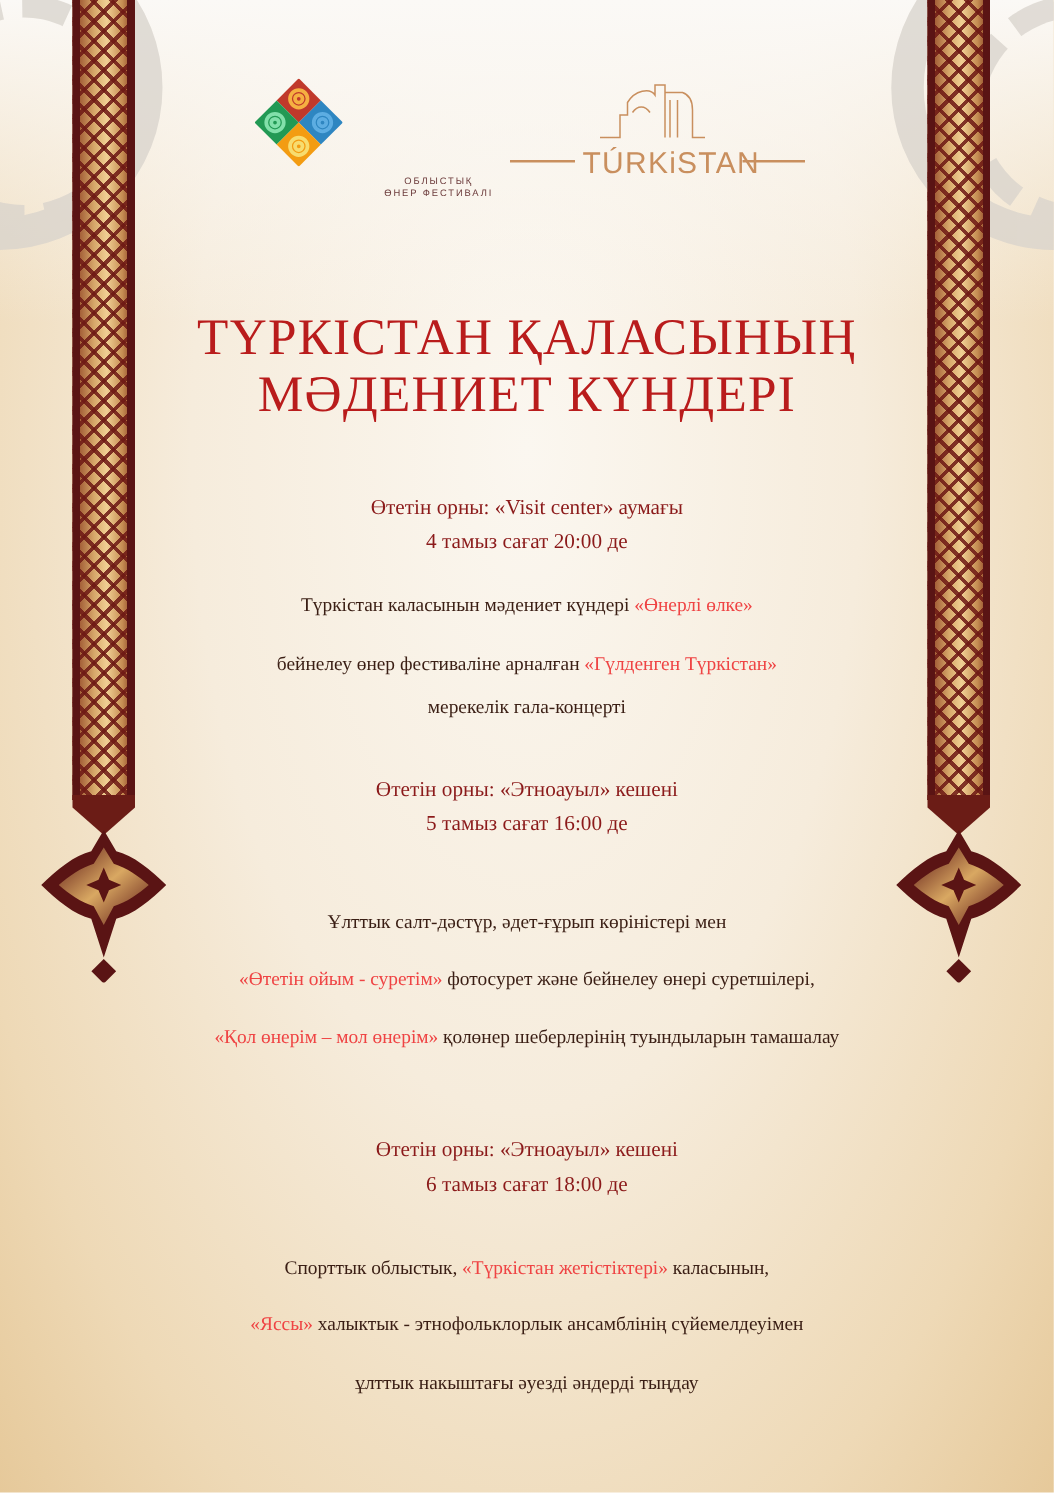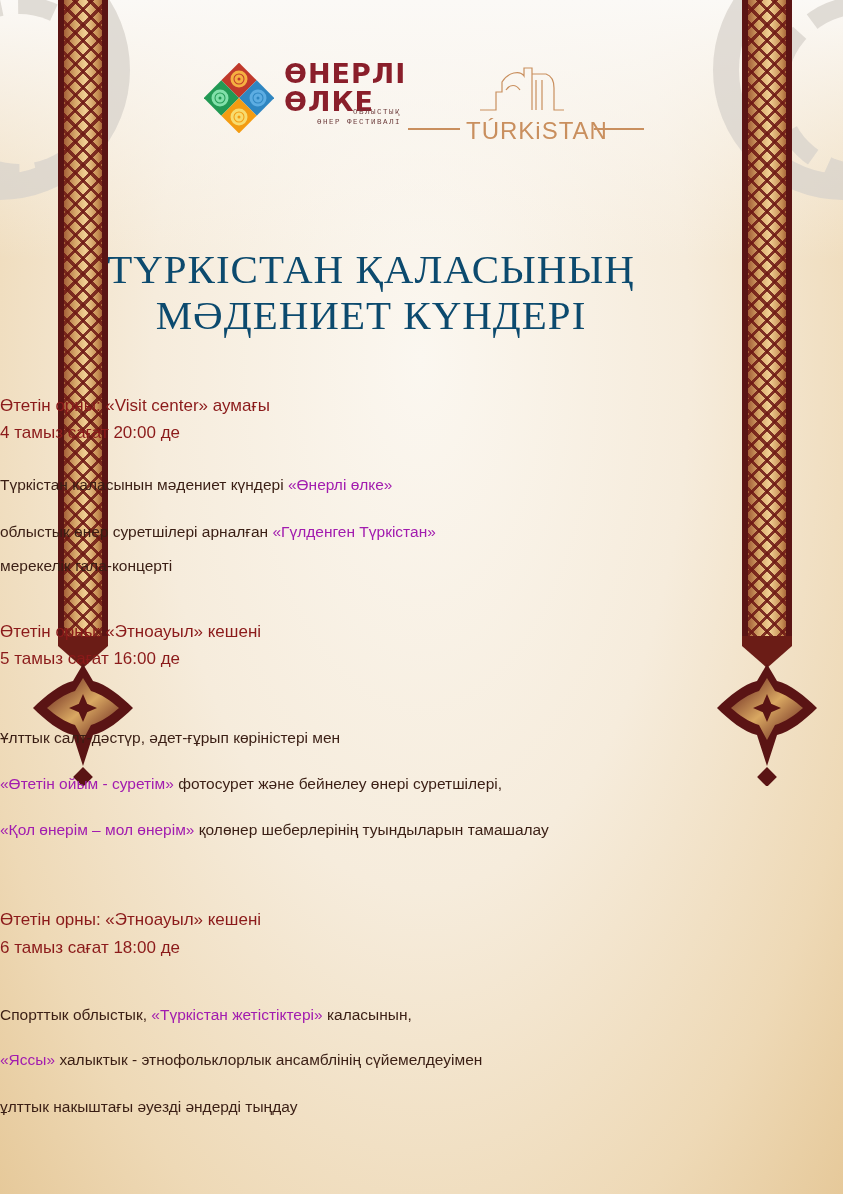--- a/index.html
+++ b/index.html
@@ -44,46 +44,46 @@
   .pendant-right { left: 715px; }
 
   
   .logo1 { position: absolute; left: 198px; top: 57px; width: 200px; height: 90px; }
   .logo1 .diamond { position: absolute; left: 6px; top: 6px; width: 70px; height: 70px; }
   .logo1 .name {
     position: absolute; left: 86px; top: 3px; font-family: "DejaVu Sans", sans-serif;
     font-weight: bold; color: #8a1f2b; font-size: 27px; line-height: 28px; letter-spacing: 1px;
   }
   .logo1 .sub {
-    position: absolute; left: 103px; top: 50px; text-align: right; width: 100px;
-    font-family: Liberation Mono, monospace; font-size: 7.5px; color: #6b3a3a; line-height: 10px; letter-spacing: 1.5px;
+    position: absolute; left: 103px; top: 83px; text-align: center; width: 100px;
+    font-family: Liberation Sans, sans-serif; font-size: 7.5px; color: #6b3a3a; line-height: 10px; letter-spacing: 1.5px;
   }
   .logo2 { position: absolute; left: 408px; top: 62px; width: 240px; height: 80px; }
   .logo2 .word {
     position: absolute; left: 58px; top: 55px; font-family: Liberation Sans, sans-serif;
     color: #c98f5e; font-size: 24px; letter-spacing: 1px;
   }
   .logo2 .line { position: absolute; top: 66px; height: 1.5px; background: #c98f5e; }
 
   
   .title {
-    position: absolute; left: 0; width: 742px; text-align: center;
-    font-family: "Liberation Serif", serif; color: #0c4a6e; font-size: 41px; letter-spacing: 1px;
+    position: absolute; left: 0; width: 843px; text-align: center;
+    font-family: "Liberation Serif", serif; color: #b91c1c; font-size: 41px; letter-spacing: 1px;
   }
   .title-1 { top: 245px; }
   .title-2 { top: 291px; }
 
   .line {
-    position: absolute; left: 0; width: 843px; text-align: left;
-    font-family: Liberation Sans, sans-serif; font-size: 15.5px; line-height: 20px;
+    position: absolute; left: 0; width: 843px; text-align: center;
+    font-family: Liberation Serif, serif; font-size: 15.5px; line-height: 20px;
   }
   .red { color: #8b1a1a; }
   .dark { color: #3a1e14; }
   .heading { font-size: 17px; }
-  .hl { color: #a21caf; }
+  .hl { color: #ef4444; }
 </style>
 </head>
 <body>
 
 <div class="bg-top"></div>
 <div class="corner corner-left"></div>
 <div class="corner corner-right"></div>
 
 <div class="ribbon ribbon-left"></div>
 <div class="ribbon ribbon-right"></div>
@@ -129,24 +129,20 @@
       <circle cx="35" cy="16" r="7" stroke="#f5b041"></circle>
         <circle cx="35" cy="16" r="3" stroke="#f5b041"></circle>
       <circle cx="54" cy="35" r="7" stroke="#5dade2"></circle>
         <circle cx="54" cy="35" r="3" stroke="#5dade2"></circle>
       <circle cx="16" cy="35" r="7" stroke="#82e0aa"></circle>
         <circle cx="16" cy="35" r="3" stroke="#82e0aa"></circle>
       <circle cx="35" cy="54" r="7" stroke="#f7dc6f"></circle>
         <circle cx="35" cy="54" r="3" stroke="#f7dc6f"></circle>
     </g>
   </svg>
-  <div class="name">
-    <div>ӨНЕРЛІ</div>
-    <div>ӨЛКЕ</div>
-  </div>
   <div class="sub">
     <div>ОБЛЫСТЫҚ</div>
     <div>ӨНЕР ФЕСТИВАЛІ</div>
   </div>
 </div>
 
 <div class="logo2">
   <svg style="position:absolute;left:68px;top:0;width:90px;height:50px" viewBox="0 0 90 50">
     <g fill="none" stroke="#c98f5e" stroke-width="1.2">
       <path d="M4 48 H20 V30 H26 V20 C32 10 44 8 48 14 V6 H56 V48"></path>
@@ -159,21 +155,21 @@
   <div class="word">TÚRKiSTAN</div>
   <div class="line" style="left:186px;width:50px"></div>
 </div>
 
 <div class="title title-1">ТҮРКІСТАН ҚАЛАСЫНЫҢ</div>
 <div class="title title-2">МӘДЕНИЕТ КҮНДЕРІ</div>
 
 <div class="line red heading" style="top:396px">Өтетін орны: «Visit center» аумағы</div>
 <div class="line red heading" style="top:423px">4 тамыз сағат 20:00 де</div>
 <div class="line dark" style="top:475px"><span>Түркістан каласынын мәдениет күндері </span><span class="hl">«Өнерлі өлке»</span></div>
-<div class="line dark" style="top:522px"><span>облыстык өнер суретшілері арналған </span><span class="hl">«Гүлденген Түркістан»</span></div>
+<div class="line dark" style="top:522px"><span>бейнелеу өнер фестиваліне арналған </span><span class="hl">«Гүлденген Түркістан»</span></div>
 <div class="line dark" style="top:556px">мерекелік гала-концерті</div>
 
 <div class="line red heading" style="top:622px">Өтетін орны: «Этноауыл» кешені</div>
 <div class="line red heading" style="top:649px">5 тамыз сағат 16:00 де</div>
 <div class="line dark" style="top:728px">Ұлттык салт-дәстүр, әдет-ғұрып көріністері мен</div>
 <div class="line dark" style="top:774px"><span class="hl">«Өтетін ойым - суретім»</span><span> фотосурет және бейнелеу өнері суретшілері,</span></div>
 <div class="line dark" style="top:820px"><span class="hl">«Қол өнерім – мол өнерім»</span><span> қолөнер шеберлерінің туындыларын тамашалау</span></div>
 
 <div class="line red heading" style="top:910px">Өтетін орны: «Этноауыл» кешені</div>
 <div class="line red heading" style="top:938px">6 тамыз сағат 18:00 де</div>

